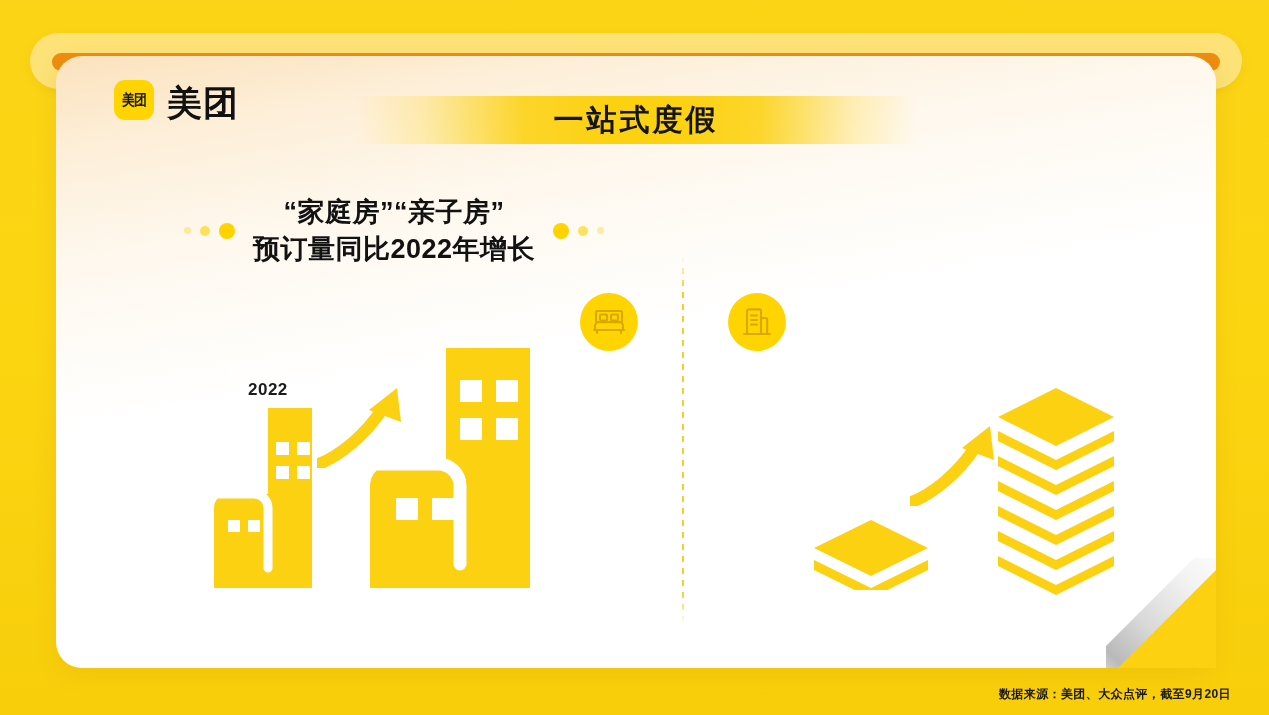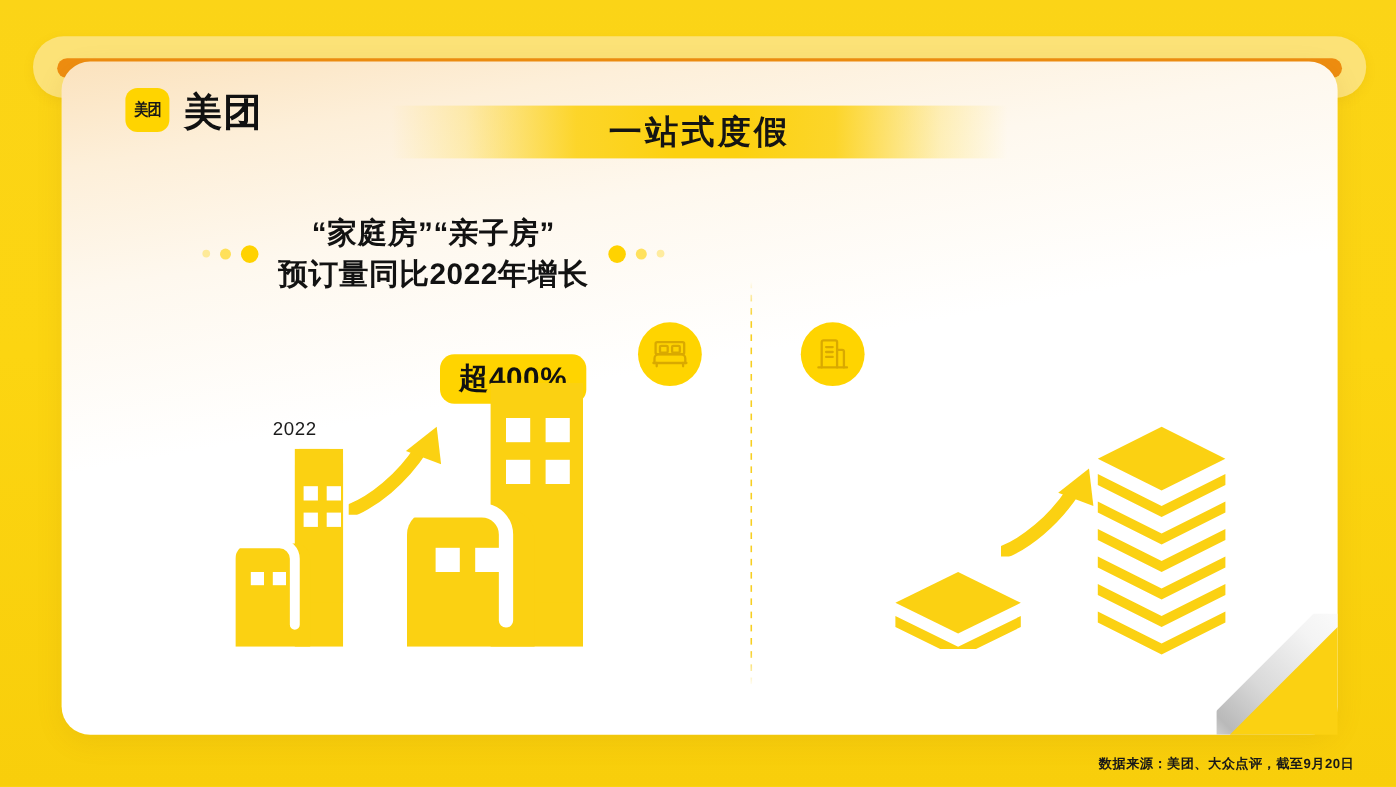--- a/index.html
+++ b/index.html
@@ -252,21 +252,21 @@
     border-radius: 50%;
     background: #FFD400;
     display: flex;
     align-items: center;
     justify-content: center;
   }
 
   .year-label {
     position: absolute;
     font-size: 17px;
-    font-weight: 400;
+    font-weight: 700;
     color: #1b1b1b;
     letter-spacing: 0.5px;
   }
 
   svg { display: block; }
 
   
   .footer {
     position: absolute;
     right: 38px;
@@ -325,23 +325,20 @@
             <svg width="34" height="30" viewBox="0 0 34 30" fill="none" stroke="#D9A900" stroke-width="2.1" stroke-linejoin="round" stroke-linecap="round">
               <rect x="4" y="4" width="26" height="11" rx="1.5"></rect>
               <rect x="8" y="7.5" width="7" height="6" rx="1"></rect>
               <rect x="19" y="7.5" width="7" height="6" rx="1"></rect>
               <path d="M3 23v-4.2c0-2 1.6-3.6 3.6-3.6h20.8c2 0 3.6 1.6 3.6 3.6V23"></path>
               <path d="M2 23h30"></path>
               <path d="M5 23v3M29 23v3"></path>
             </svg>
           </div>
 
-          <div class="bubble" style="left:296px; top:42px;">
-            <span>超400%</span>
-          </div>
 
           <div class="year-label" style="left:144px; top:100px;">2022</div>
 
           <div style="position:absolute; left:213px; top:104px;">
             <svg width="96" height="84" viewBox="0 0 96 84">
               <path d="M2 80 C22 72, 48 52, 66 24" stroke="#FBD112" stroke-width="12" fill="none" stroke-linecap="round"></path>
               <path d="M80 4 L84 38 L52 26 Z" fill="#FBD112"></path>
             </svg>
           </div>
 

